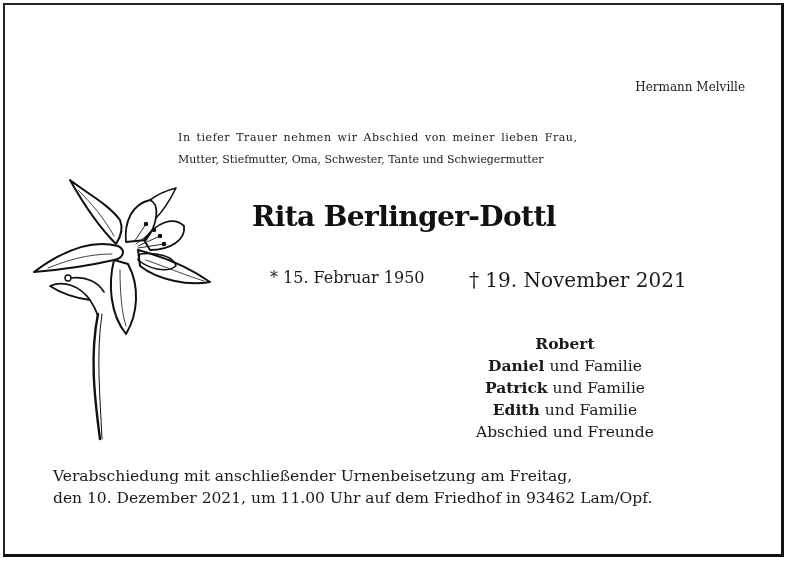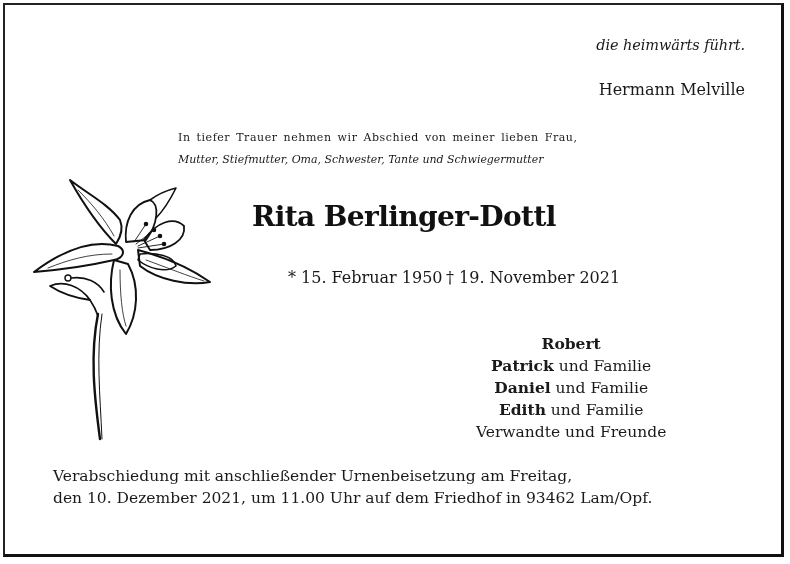--- a/index.html
+++ b/index.html
@@ -1,26 +1,26 @@
 <!DOCTYPE html>
 <html><head>
 <meta charset="utf-8">
 <style>
   html, body { margin: 0; padding: 0; background: #ffffff; }
   body { width: 790px; height: 564px; position: relative; overflow: hidden; font-family: "DejaVu Serif", serif; color: #1a1a1a; }
   .frame { position: absolute; left: 3px; top: 3px; width: 781px; height: 554px; border-left: 2px solid #222; border-top: 2px solid #222; border-right: 3px solid #111; border-bottom: 3px solid #111; box-sizing: border-box; background: #fff; }
   .abs { position: absolute; white-space: nowrap; }
   .quote { right: 45px; top: 35px; text-align: left; font-style: italic; font-size: 14.5px; line-height: 20px; letter-spacing: -0.1px; }
-  .quote-author { right: 45px; top: 80px; font-size: 16px; }
+  .quote-author { right: 45px; top: 80px; font-size: 12px; }
   .intro { left: 178px; top: 127px; font-size: 11px; line-height: 22px; }
   .intro .l1 { display: block; letter-spacing: 0.55px; word-spacing: 2px; }
-  .intro .l2 { display: block; letter-spacing: -0.05px; font-style: italic; }
+  .intro .l2 { display: block; letter-spacing: -0.05px; }
   .name { left: 252px; top: 200px; font-size: 28px; font-weight: bold; letter-spacing: -0.6px; color: #111; }
-  .birth { left: 270px; top: 268px; font-size: 16px; margin-left: 18px; }
-  .death { left: 446px; top: 268px; font-size: 16px; }
+  .birth { left: 270px; top: 268px; font-size: 16px; }
+  .death { left: 469px; top: 268px; font-size: 20px; }
   .mourners { left: 476px; top: 333px; font-size: 15.5px; line-height: 21px; }
   .mourners div { white-space: nowrap; text-align: center; }
   .mourners b { font-weight: bold; }
   .funeral { left: 40px; top: 465px; font-size: 15.5px; line-height: 22px; }
   .funeral span { display: block; margin-left: 13px; }
   .flower { position: absolute; left: 28px; top: 174px; width: 185px; height: 270px; }
 </style>
 </head>
 <body>
 
@@ -54,37 +54,36 @@
   <circle cx="136" cy="70" r="1.5" fill="#111"></circle>
   <circle cx="118" cy="50" r="1.5" fill="#111"></circle>
 
   <circle cx="40" cy="104" r="3" stroke-width="1.4"></circle>
   <path d="M43 104 C58 102 70 108 76 118" stroke-width="1.6"></path>
   <path d="M22 112 C36 106 52 112 62 126 C48 124 34 120 22 112 Z" stroke-width="1.8"></path>
   <path d="M62 126 C66 132 68 136 70 142" stroke-width="1.6"></path>
 </svg>
 
 <div class="abs quote">
-  <div>die heimwärts führt.</div>
 </div>
 <div class="abs quote-author">Hermann Melville</div>
 
 <div class="abs intro">
   <span class="l1">In tiefer Trauer nehmen wir Abschied von meiner lieben Frau,</span>
   <span class="l2">Mutter, Stiefmutter, Oma, Schwester, Tante und Schwiegermutter</span>
 </div>
 
 <div class="abs name">Rita Berlinger-Dottl</div>
 <div class="abs birth">* 15. Februar 1950</div>
 <div class="abs death">† 19. November 2021</div>
 
 <div class="abs mourners">
   <div><b>Robert</b><span></span></div>
+  <div><b>Daniel</b><span> und Familie</span></div>
   <div><b>Patrick</b><span> und Familie</span></div>
-  <div><b>Daniel</b><span> und Familie</span></div>
   <div><b>Edith</b><span> und Familie</span></div>
-  <div><b></b><span>Verwandte und Freunde</span></div>
+  <div><b></b><span>Abschied und Freunde</span></div>
 </div>
 
 <div class="abs funeral">
   <span>Verabschiedung mit anschließender Urnenbeisetzung am Freitag,</span>
   <span>den 10. Dezember 2021, um 11.00 Uhr auf dem Friedhof in 93462 Lam/Opf.</span>
 </div>
 
 </body></html>

